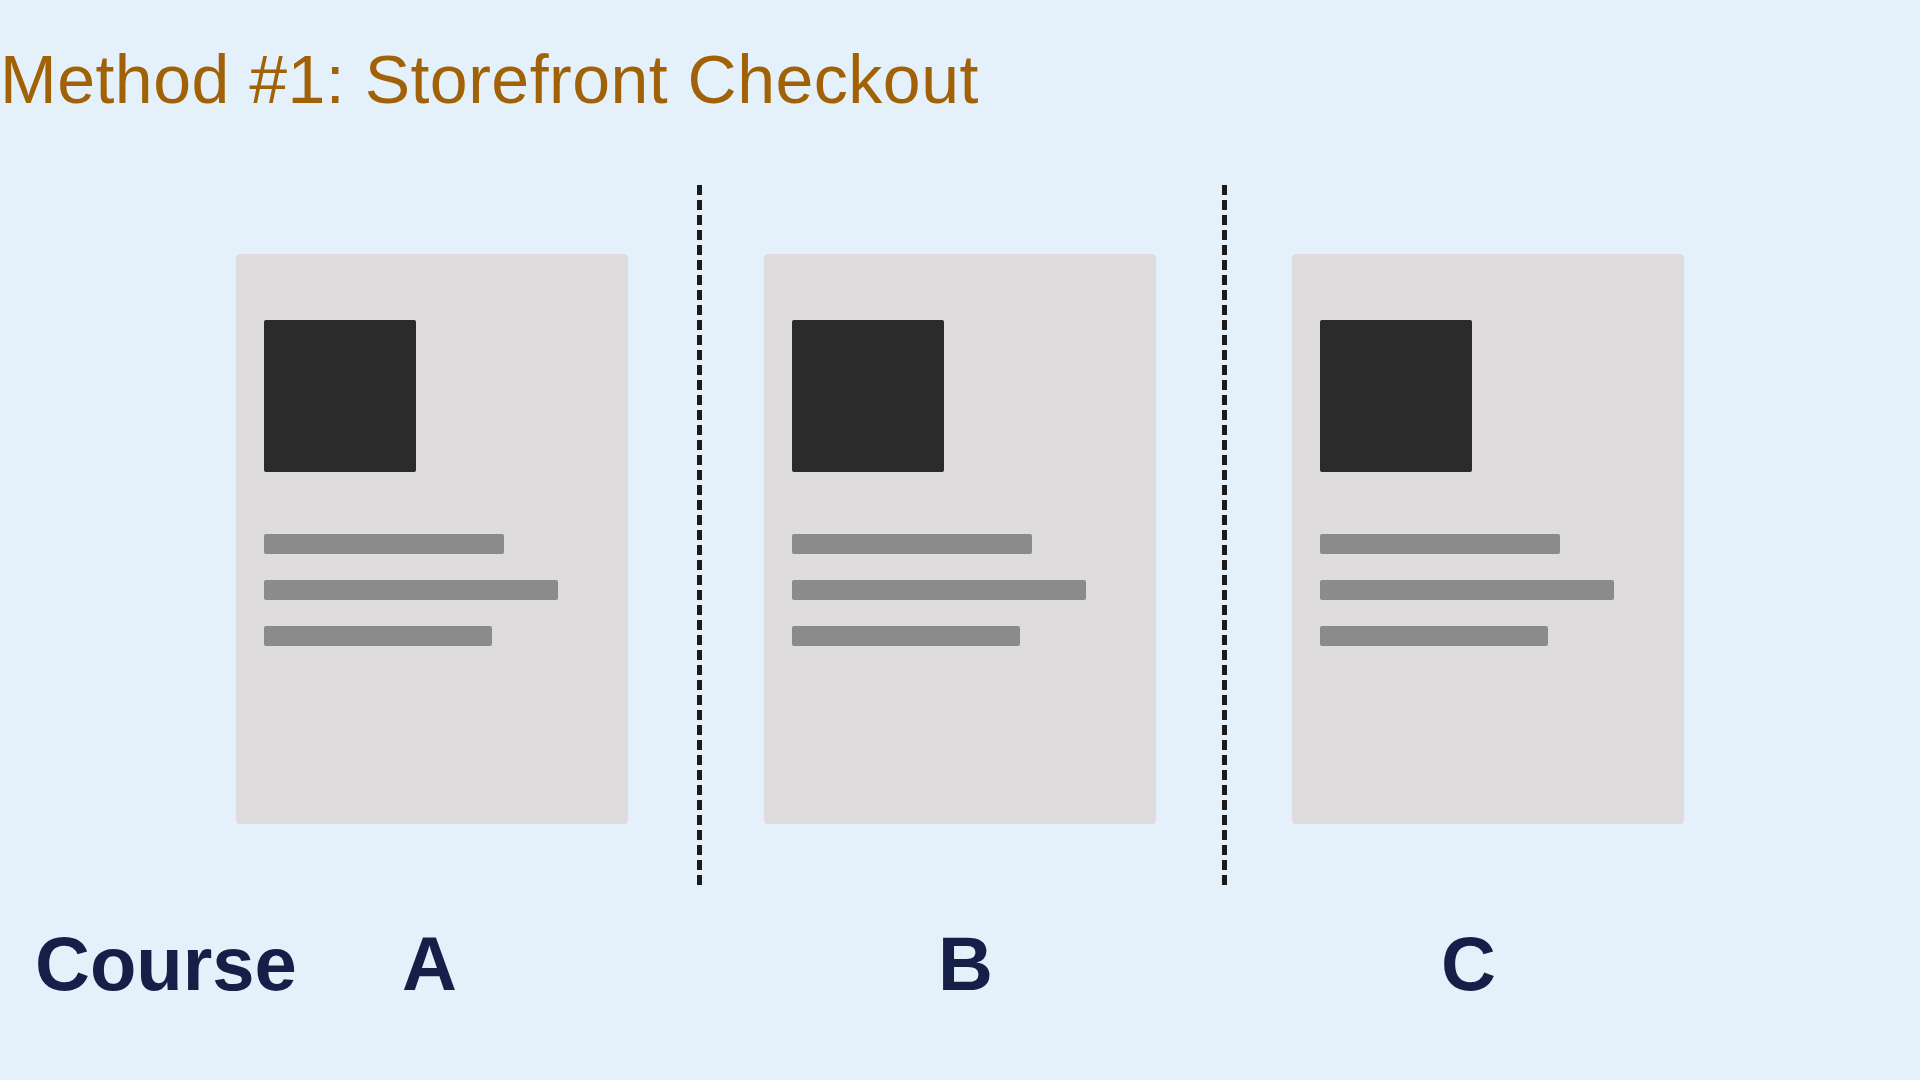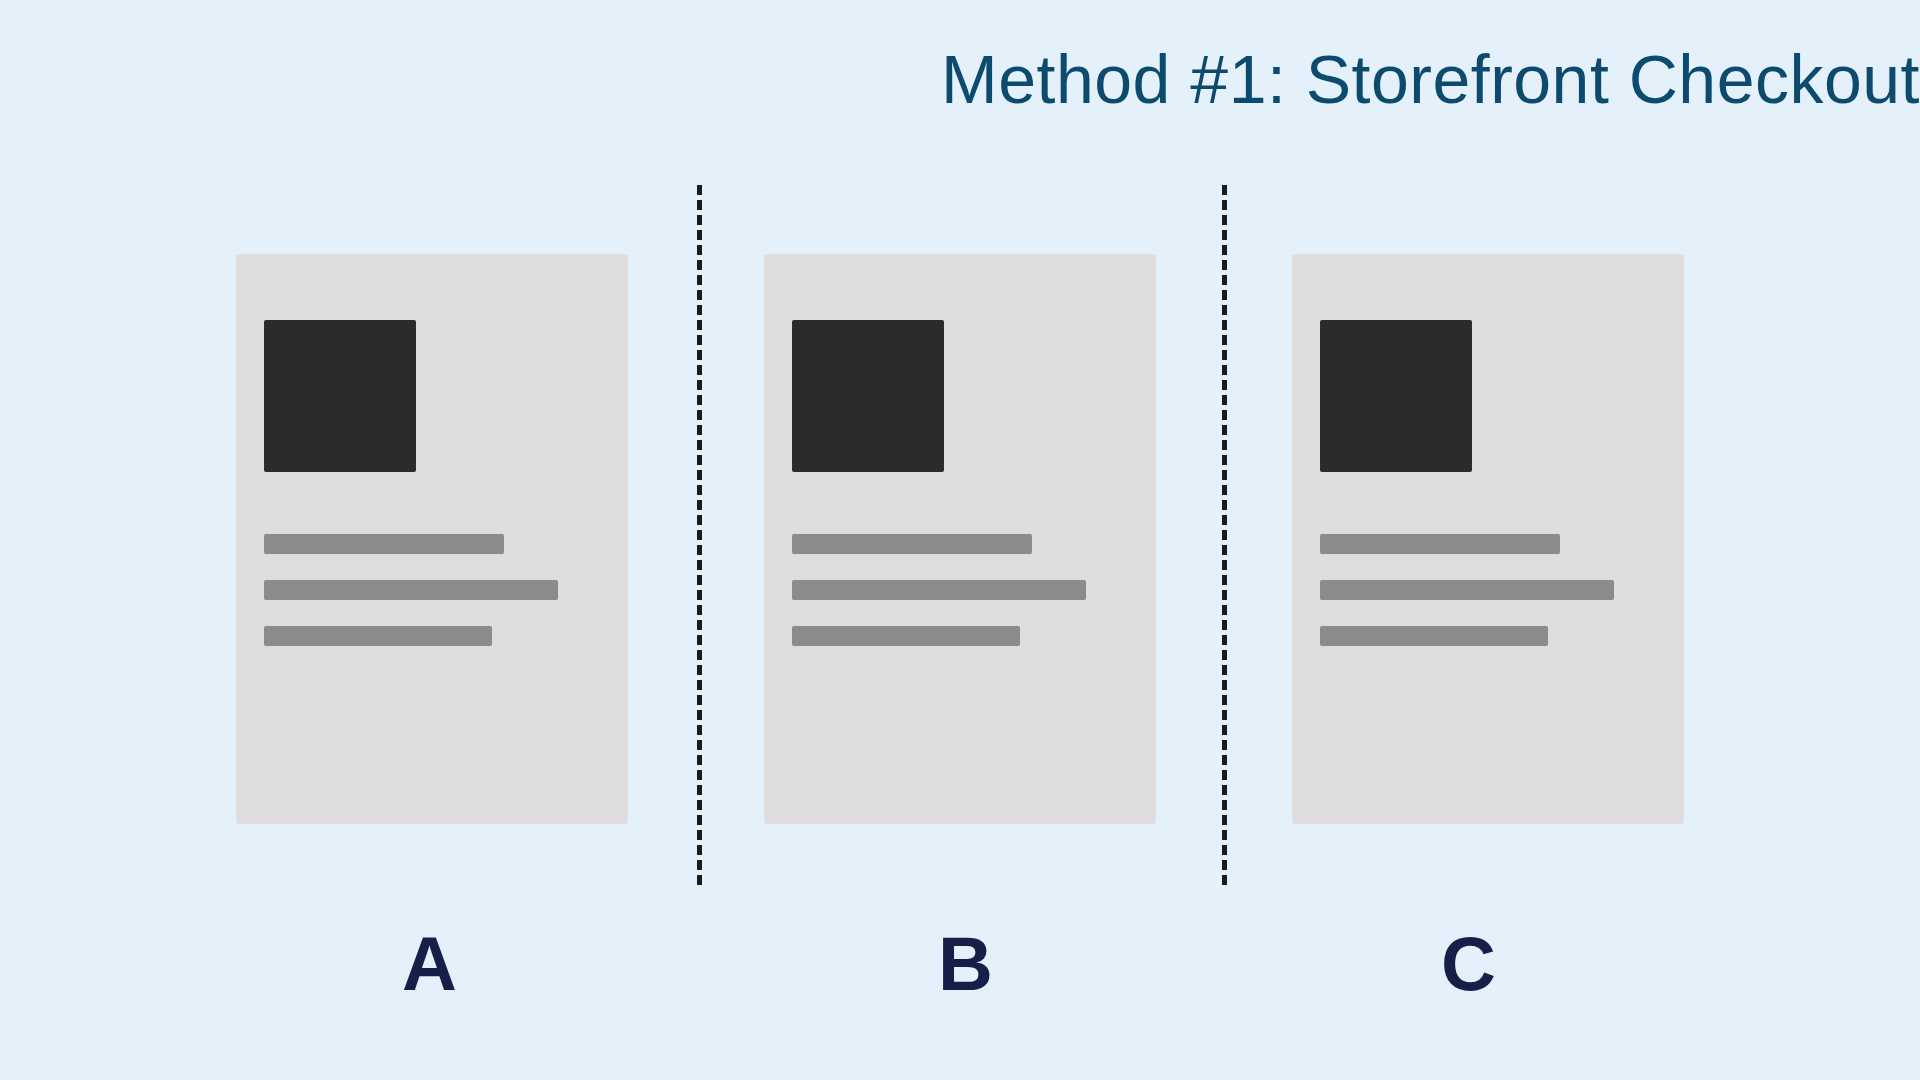--- a/index.html
+++ b/index.html
@@ -12,25 +12,25 @@
     color: #161f48;
     position: relative;
     overflow: hidden;
   }
 
   .title {
     position: absolute;
     top: 40px;
     left: 0;
     width: 100%;
-    text-align: right;
+    text-align: left;
     font-size: 68px;
     font-weight: 500;
     letter-spacing: 0.5px;
-    color: #0c4a6e;
+    color: #a16207;
   }
 
   
   .cards {
     position: absolute;
     top: 254px;
     left: 0;
     width: 100%;
     display: flex;
     justify-content: center;
@@ -119,16 +119,17 @@
       <div class="line l2"></div>
       <div class="line l3"></div>
     </div>
   </div>
 </div>
 
 <div class="sep sep1"></div>
 <div class="sep sep2"></div>
 
 <div class="labels">
+  <span class="lbl-course">Course</span>
   <span class="lbl-a">A</span>
   <span class="lbl-b">B</span>
   <span class="lbl-c">C</span>
 </div>
 
 </body></html>

